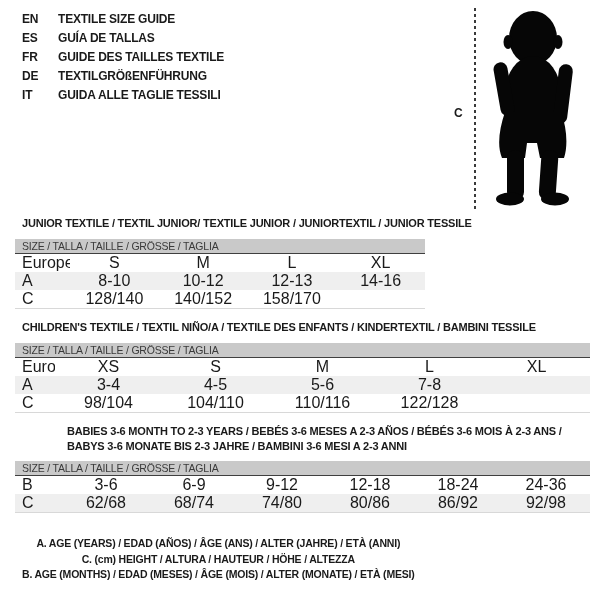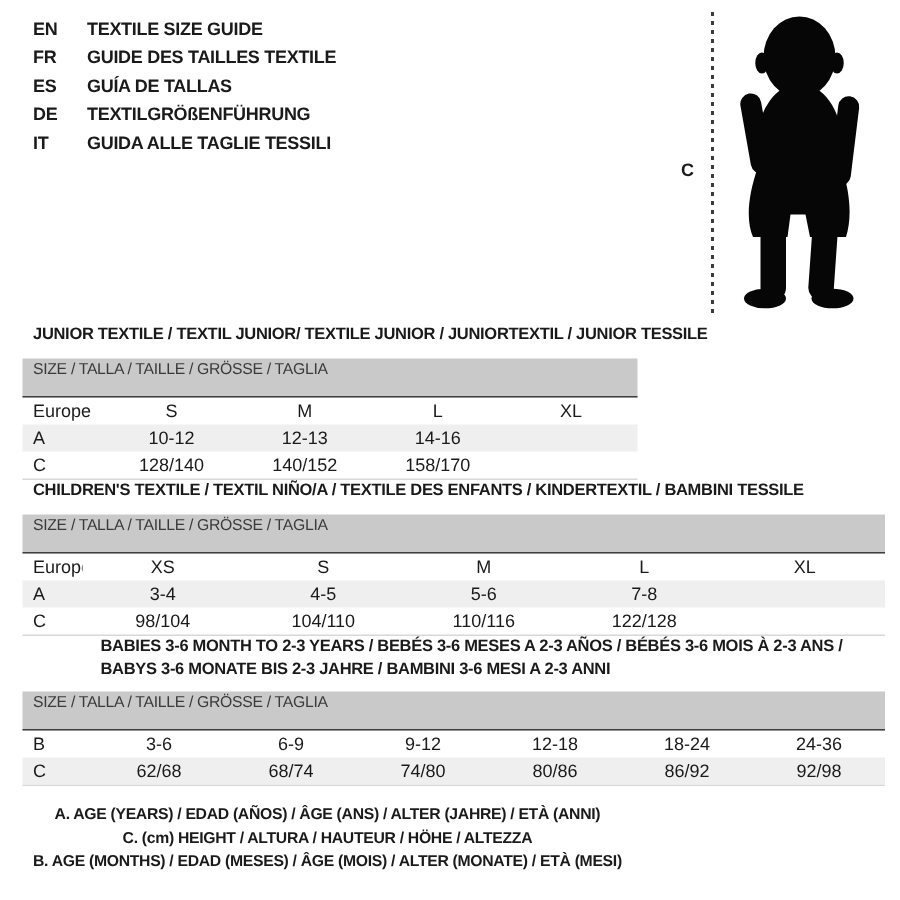--- a/index.html
+++ b/index.html
@@ -28,48 +28,48 @@
   
   .tbl-title{position:absolute;left:22px;font-weight:bold;font-size:11px;line-height:15px;letter-spacing:-0.2px;white-space:nowrap;}
   .tbl{position:absolute;left:15px;border-bottom:1px solid var(--rule-light);}
   .t1-title{top:216px;}
   .t1{top:239px;width:410px;}
   .t2-title{top:320px;}
   .t2{top:343px;width:575px;}
   .t3-title{top:424px;margin-left:45px;}
   .t3{top:461px;width:575px;}
   .bar{background:var(--header-bar);border-bottom:1px solid var(--rule-dark);
-    height:26px;line-height:15px;font-size:10.5px;color:var(--bar-text);padding-left:7px;letter-spacing:-0.2px;}
-  .row{display:grid;height:18px;line-height:18px;font-size:12px;}
+    height:15px;line-height:15px;font-size:10.5px;color:var(--bar-text);padding-left:7px;letter-spacing:-0.2px;}
+  .row{display:grid;height:18px;line-height:18px;font-size:16px;}
   .t1 .row{grid-template-columns:55px repeat(4,1fr);}
   .t2 .row{grid-template-columns:40px repeat(5,1fr);}
   .t3 .row{grid-template-columns:47px repeat(6,1fr);}
   .row.alt{background:var(--alt-row);}
   .cell{text-align:center;overflow:hidden;}
   .cell.lbl{text-align:left;padding-left:7px;}
 
   
   .legend{position:absolute;left:22px;top:536px;text-align:center;}
   .legend-line{font-weight:bold;font-size:10.5px;line-height:15.5px;letter-spacing:-0.2px;white-space:nowrap;}
 </style>
 </head>
 <body>
 
 <div class="langs">
   <div class="lang-row">
     <span class="code">EN</span>
     <span>TEXTILE SIZE GUIDE</span>
   </div>
   <div class="lang-row">
+    <span class="code">ES</span>
+    <span>GUÍA DE TALLAS</span>
+  </div>
+  <div class="lang-row">
     <span class="code">FR</span>
     <span>GUIDE DES TAILLES TEXTILE</span>
-  </div>
-  <div class="lang-row">
-    <span class="code">ES</span>
-    <span>GUÍA DE TALLAS</span>
   </div>
   <div class="lang-row">
     <span class="code">DE</span>
     <span>TEXTILGRÖßENFÜHRUNG</span>
   </div>
   <div class="lang-row">
     <span class="code">IT</span>
     <span>GUIDA ALLE TAGLIE TESSILI</span>
   </div>
 </div>
@@ -98,20 +98,21 @@
   <div class="bar">SIZE / TALLA / TAILLE / GRÖSSE / TAGLIA</div>
   <div class="row">
     <span class="cell lbl">Europe</span>
     <span class="cell">S</span>
     <span class="cell">M</span>
     <span class="cell">L</span>
     <span class="cell">XL</span>
   </div>
   <div class="row alt">
     <span class="cell lbl">A</span>
+    <span class="cell">8-10</span>
     <span class="cell">10-12</span>
     <span class="cell">12-13</span>
     <span class="cell">14-16</span>
   </div>
   <div class="row">
     <span class="cell lbl">C</span>
     <span class="cell">128/140</span>
     <span class="cell">140/152</span>
     <span class="cell">158/170</span>
   </div>

